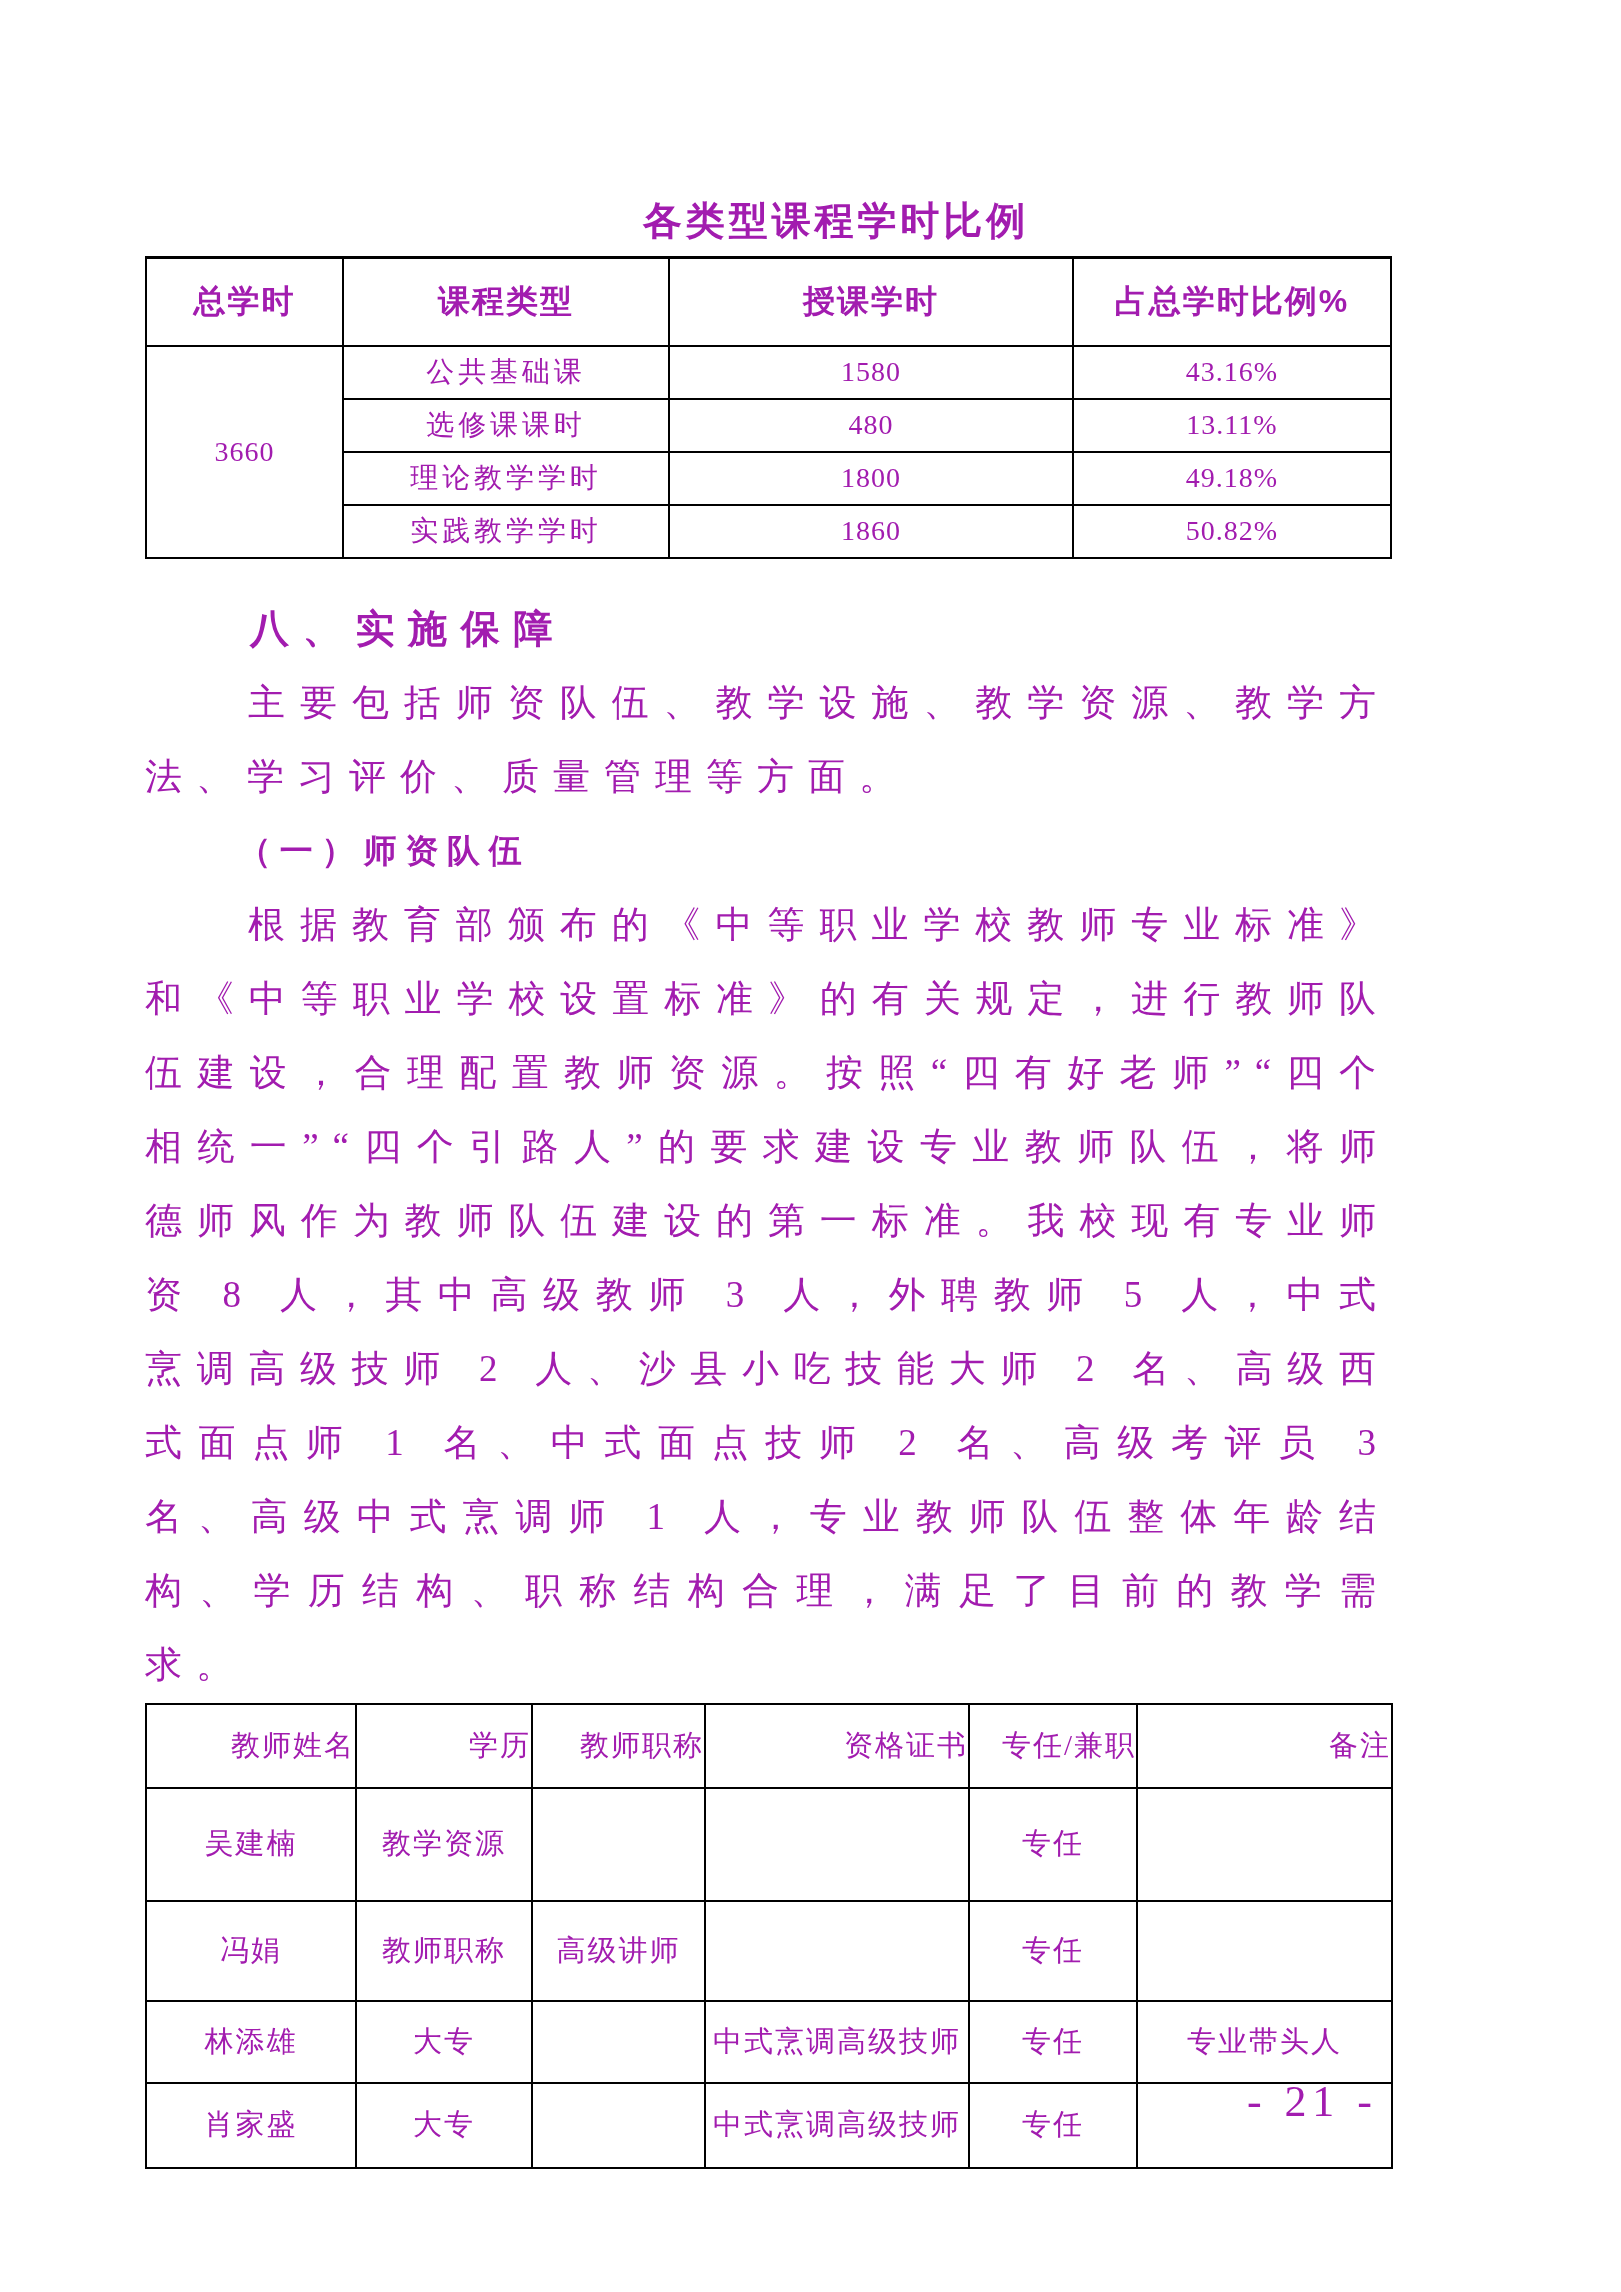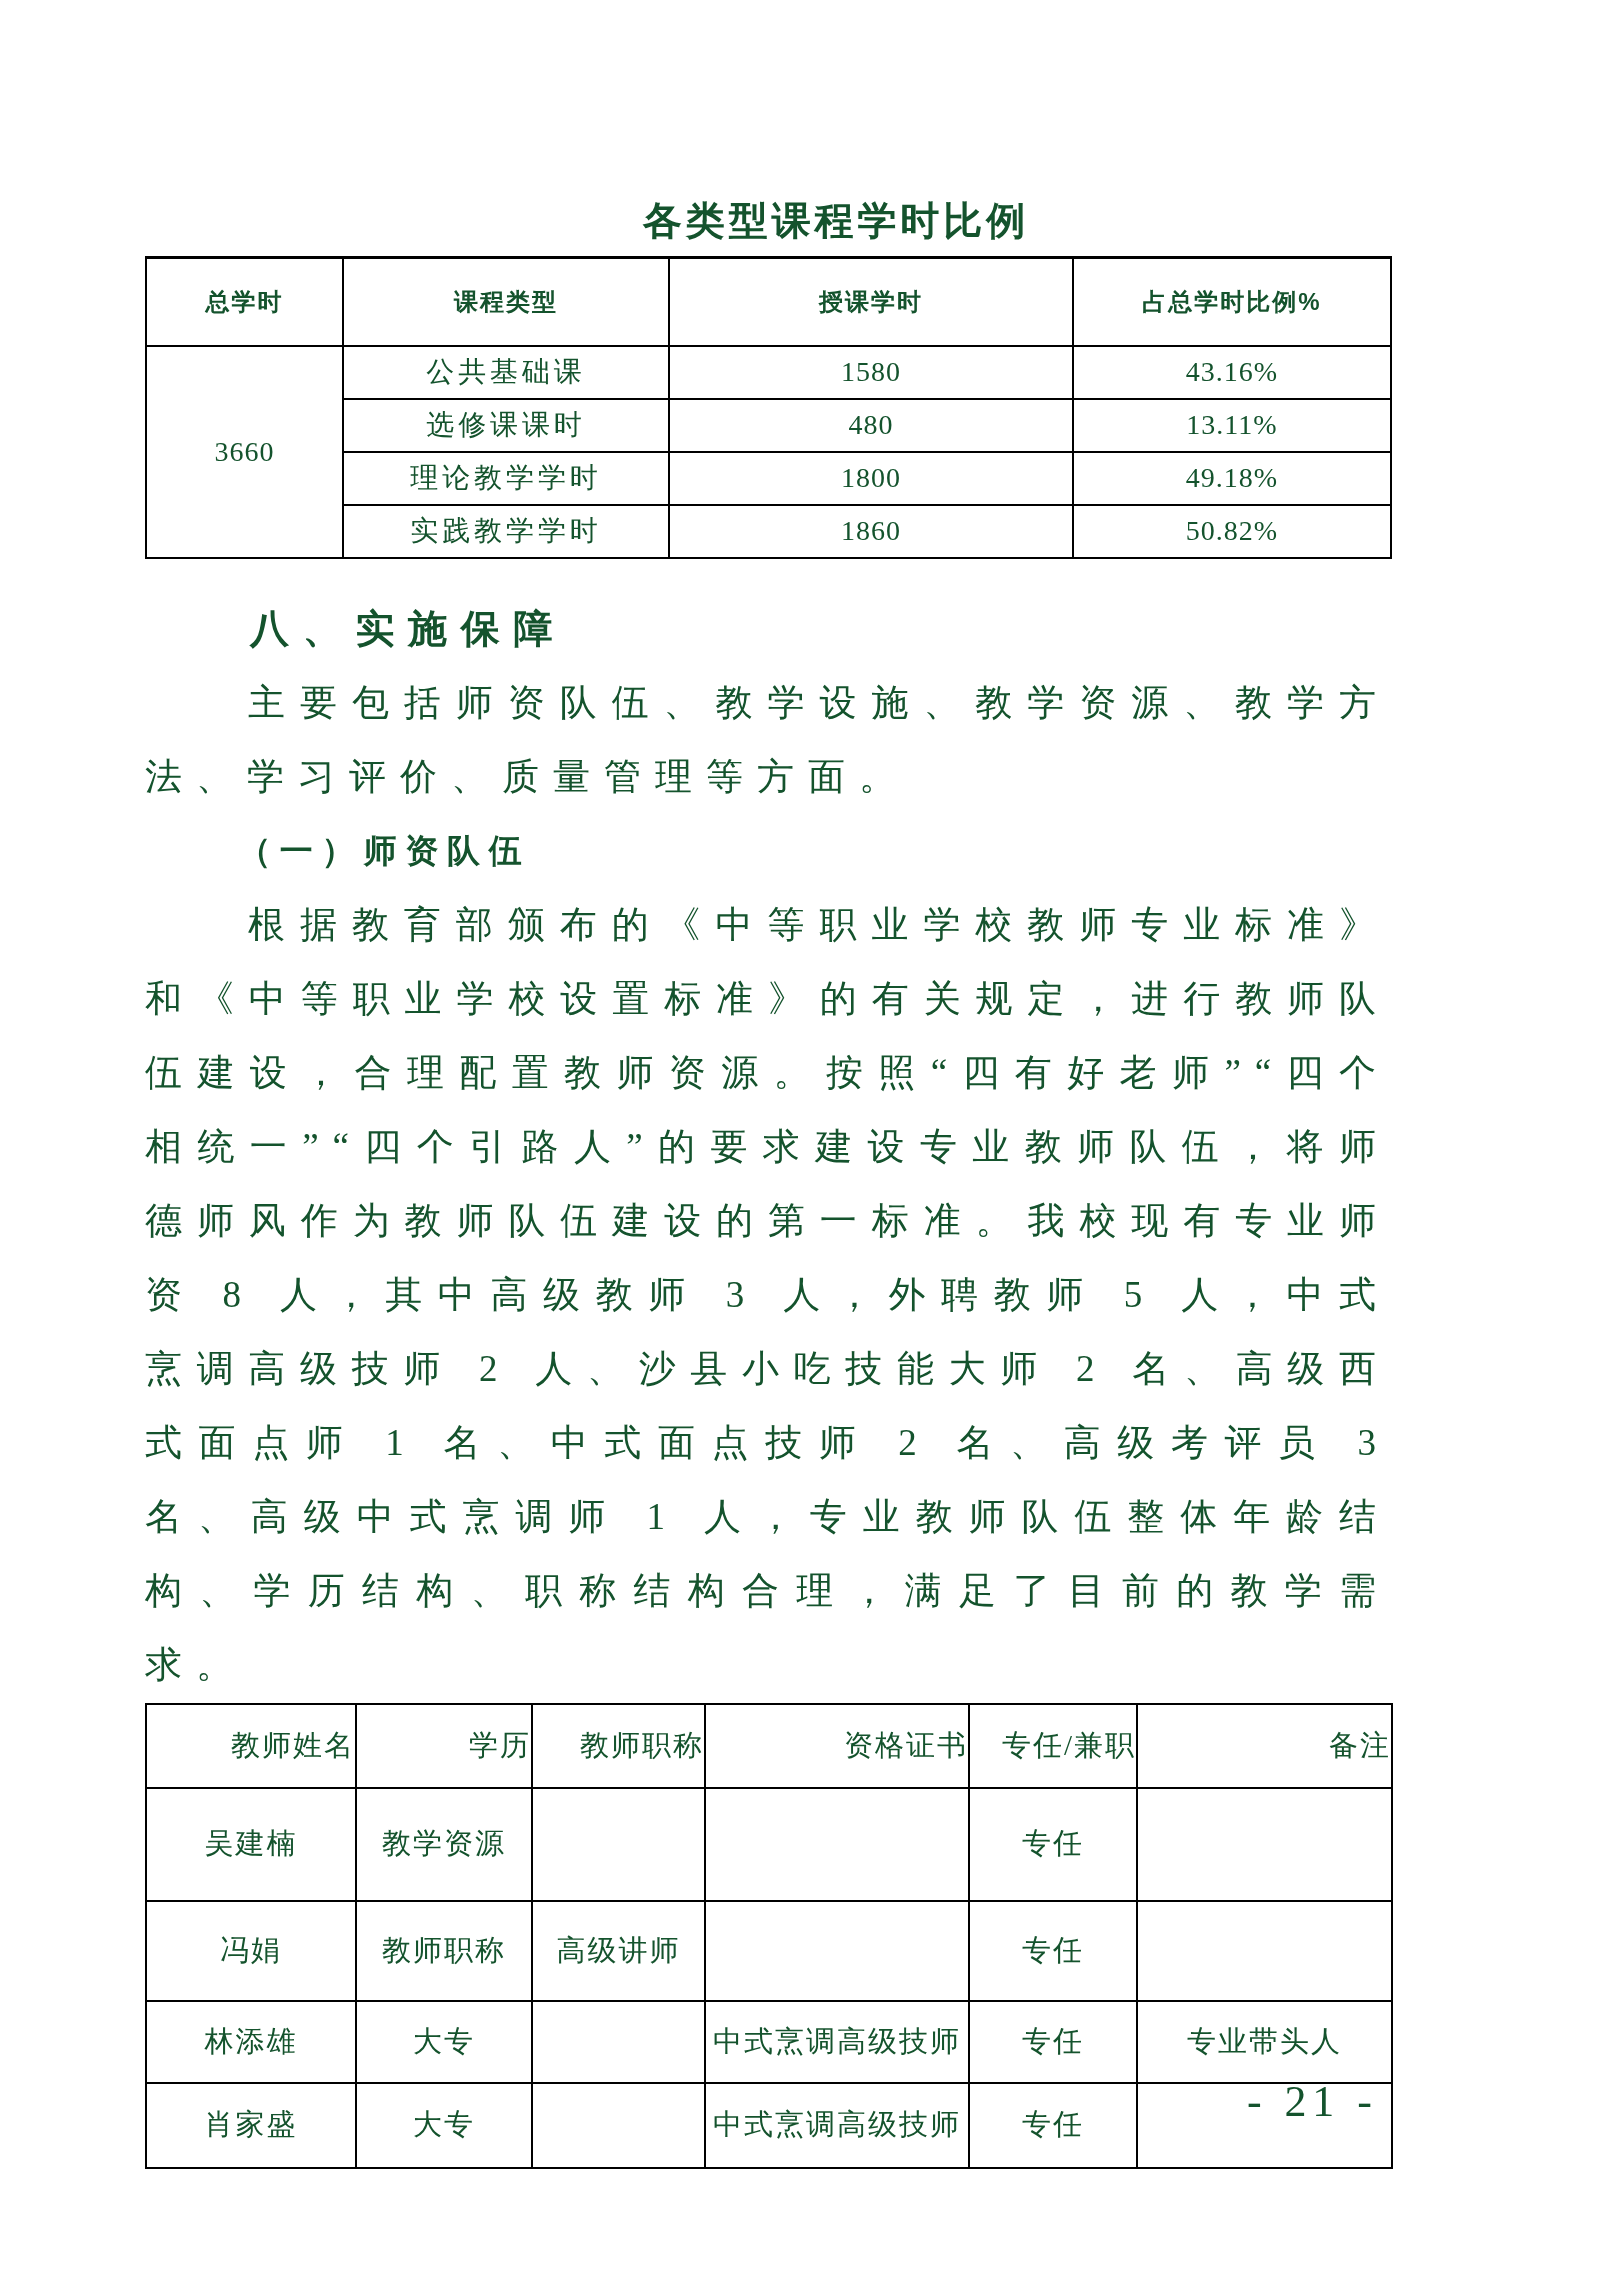--- a/index.html
+++ b/index.html
@@ -2,21 +2,21 @@
 <html><head>
 <meta charset="utf-8">
 <style>
   html,body { margin:0; padding:0; background:#888; }
   .page {
     position:relative;
     width:1621px; height:2293px;
     margin:0 auto;
     background:#ffffff;
     font-family:"Liberation Serif","DejaVu Serif",serif;
-    color:#14532d;
+    color:#a21caf;
     overflow:hidden;
   }
   .content {
     position:absolute;
     left:145px; top:0;
     width:1245px;
   }
   .doc-title {
     padding-top:198px;
     padding-left:137px;
@@ -28,21 +28,21 @@
   }
   table { border-collapse:collapse; table-layout:fixed; width:1245px; }
   td,th { border:2px solid #000; text-align:center; vertical-align:middle; padding:0; overflow:hidden; }
 
   
   .hours-table { margin-top:12.7px; border:2.9px solid #000; border-top:3.9px solid #000; }
   .hours-table th {
     height:86px;
     font-family:"Liberation Sans","DejaVu Sans",sans-serif;
     font-weight:bold;
-    font-size:24px;
+    font-size:32px;
     letter-spacing:2px;
     margin-top:31px;
   }
   .hours-table td { height:51px; font-size:28px; letter-spacing:3.9px; }
   .hours-table td.num { letter-spacing:1px; }
 
   
   .h-section {
     margin:33px 0 0 105px;
     font-size:39px; font-weight:bold;

